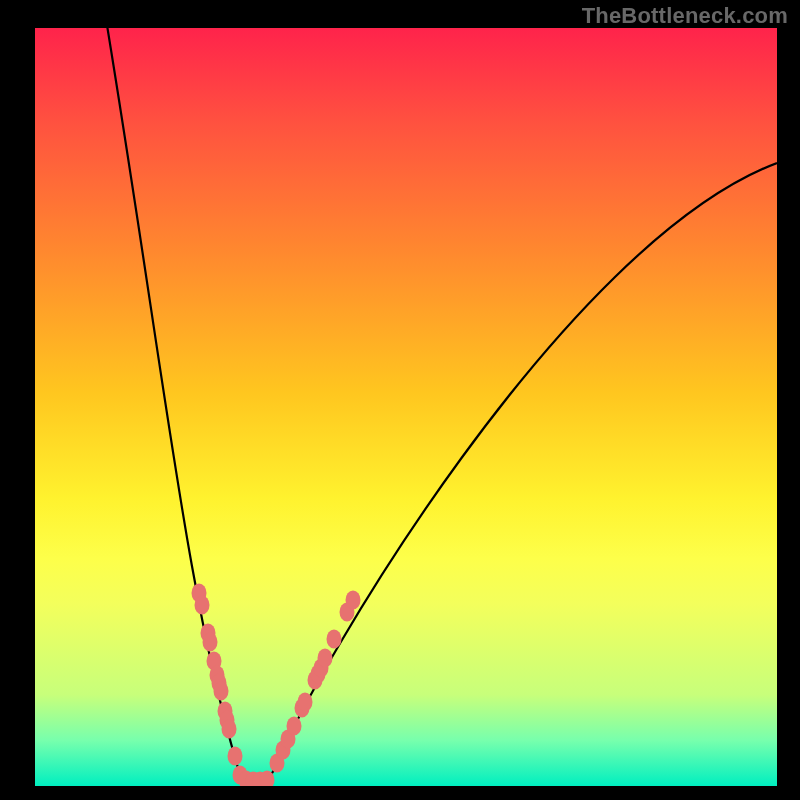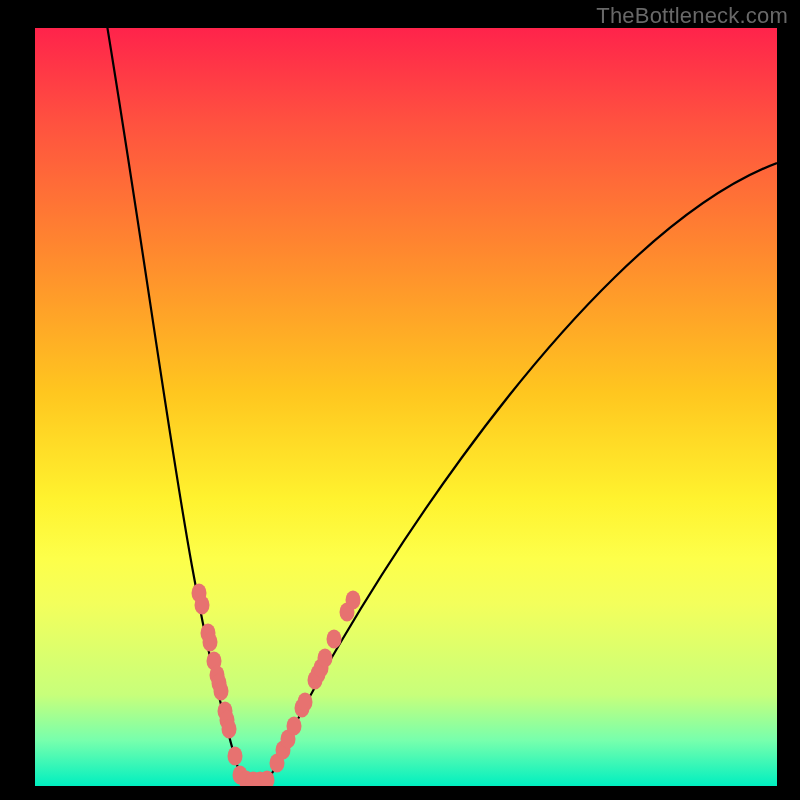--- a/index.html
+++ b/index.html
@@ -12,20 +12,21 @@
     font-family: Arial, Helvetica, sans-serif;
   }
   .chart-frame {
     position: absolute;
     left: 0;
     top: 0;
     width: 800px;
     height: 800px;
     background: #000;
     box-sizing: border-box;
+    font-weight: bold;
   }
   .plot-area {
     position: absolute;
     left: 35px;
     top: 28px;
     width: 742px;
     height: 758px;
     background: linear-gradient(
       to bottom,
       #ff234b 0%,

